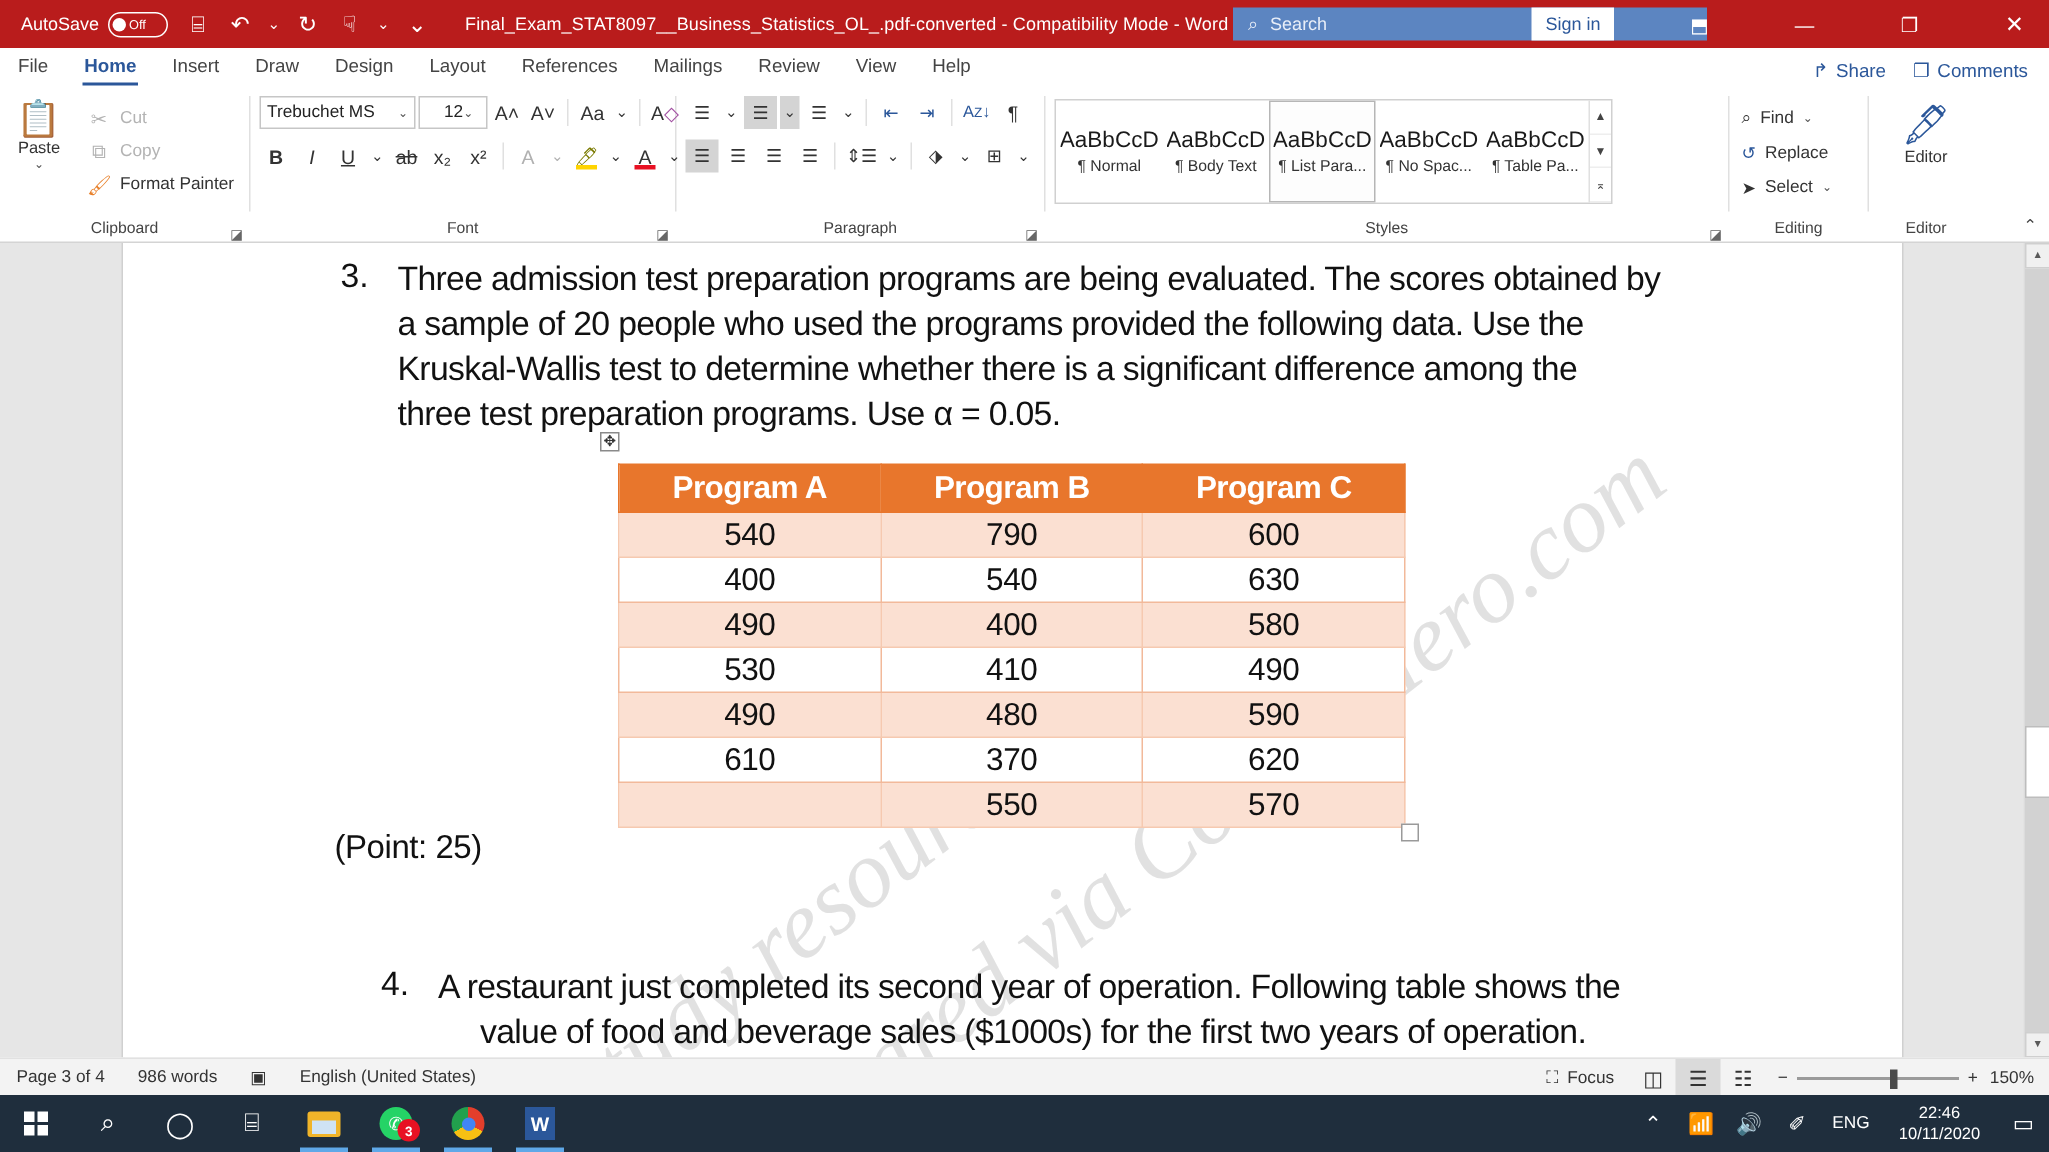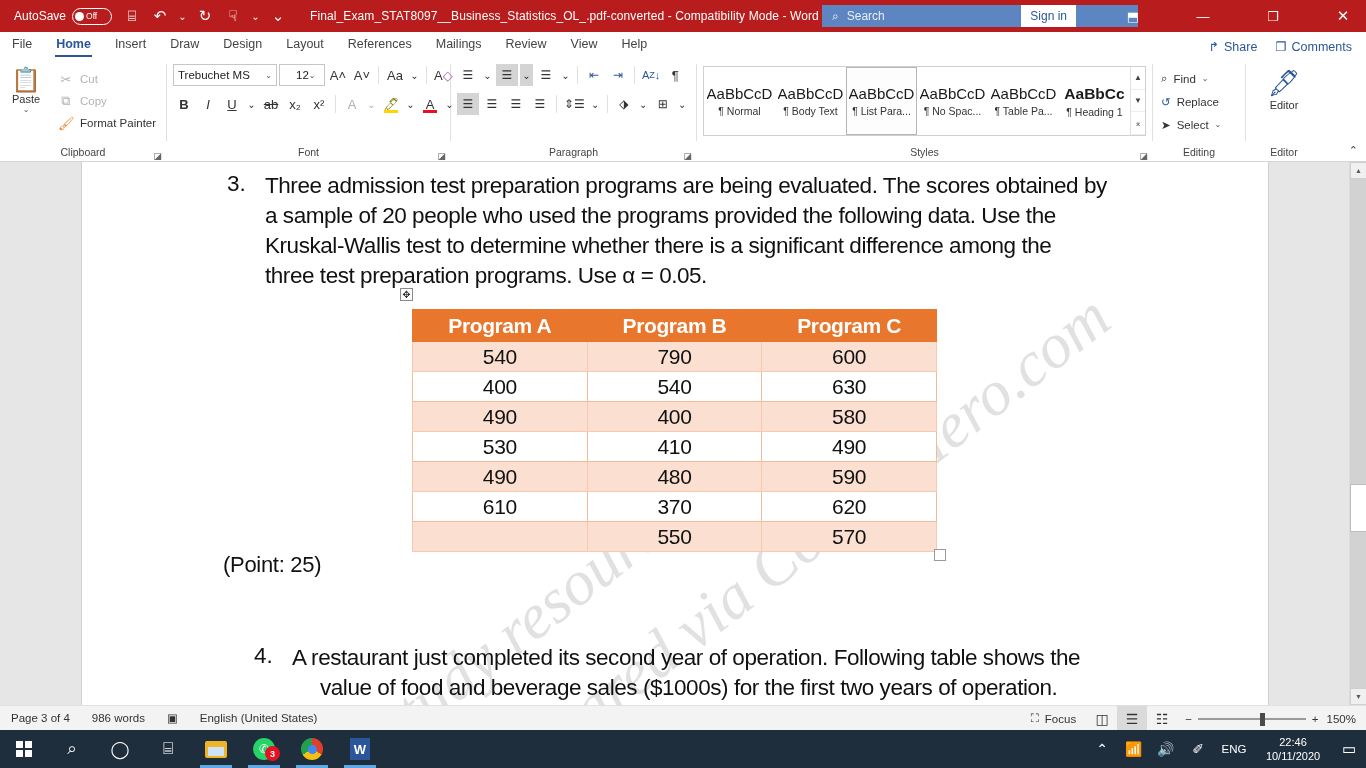--- a/index.html
+++ b/index.html
@@ -473,24 +473,20 @@
             <span class="style-name">¶ List Para...</span>
           </div>
           <div class="style-item">
             <span class="style-preview">AaBbCcD</span>
             <span class="style-name">¶ No Spac...</span>
           </div>
           <div class="style-item">
             <span class="style-preview">AaBbCcD</span>
             <span class="style-name">¶ Table Pa...</span>
           </div>
-          <div class="style-item">
-            <span class="style-preview h1">AaBbCc</span>
-            <span class="style-name">¶ Heading 1</span>
-          </div>
           <div class="style-scroll">
             <div class="ss-btn">▲</div>
             <div class="ss-btn">▼</div>
             <div class="ss-btn">⌅</div>
           </div>
         </div>
       </div>
       <div class="group-label">
         <span>Styles</span>
         <span class="dialog-launcher">◪</span>

